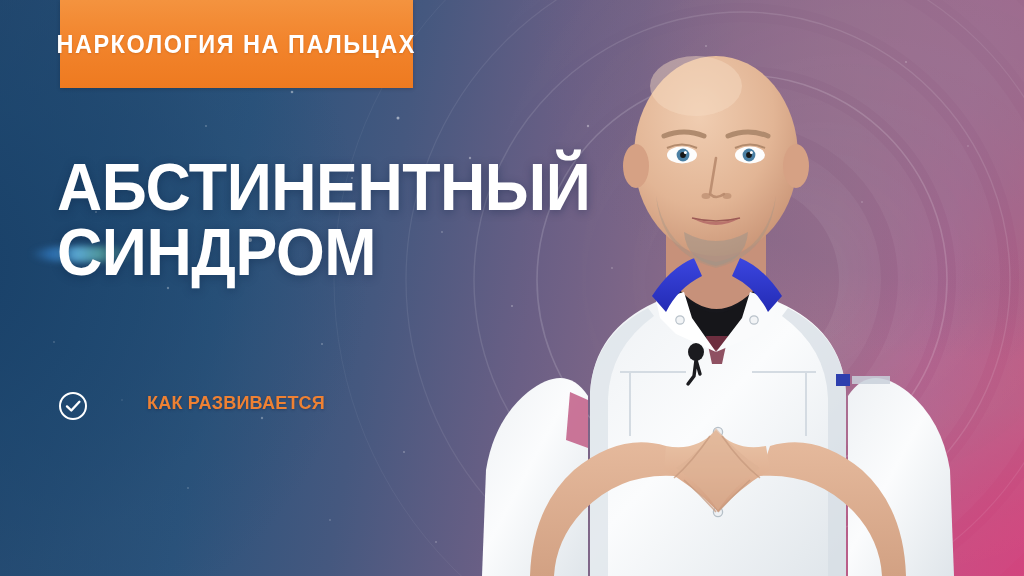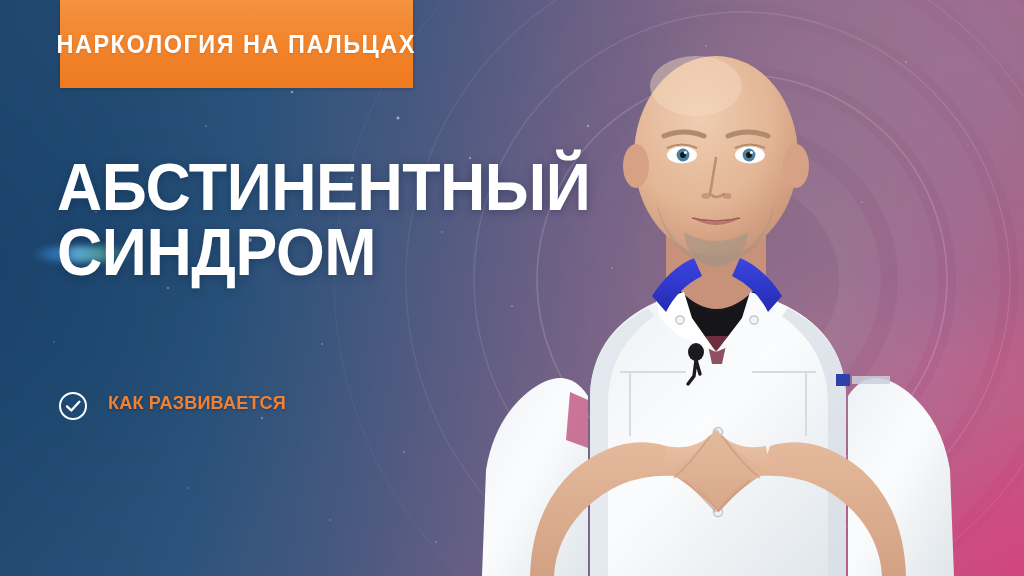--- a/index.html
+++ b/index.html
@@ -129,20 +129,21 @@
   
   .bullets {
     position: absolute;
     left: 58px; top: 390px;
     width: 470px;
   }
   .bullet {
     display: flex;
     align-items: flex-start;
     margin-bottom: 26px;
+    gap: 39px;
   }
   .bullet-icon {
     flex: 0 0 auto;
     width: 30px; height: 30px;
     margin-right: 20px;
     margin-top: 1px;
   }
   .bullet-icon svg { display: block; width: 30px; height: 30px; }
   .bullet-text {
     color: #ee8133;

